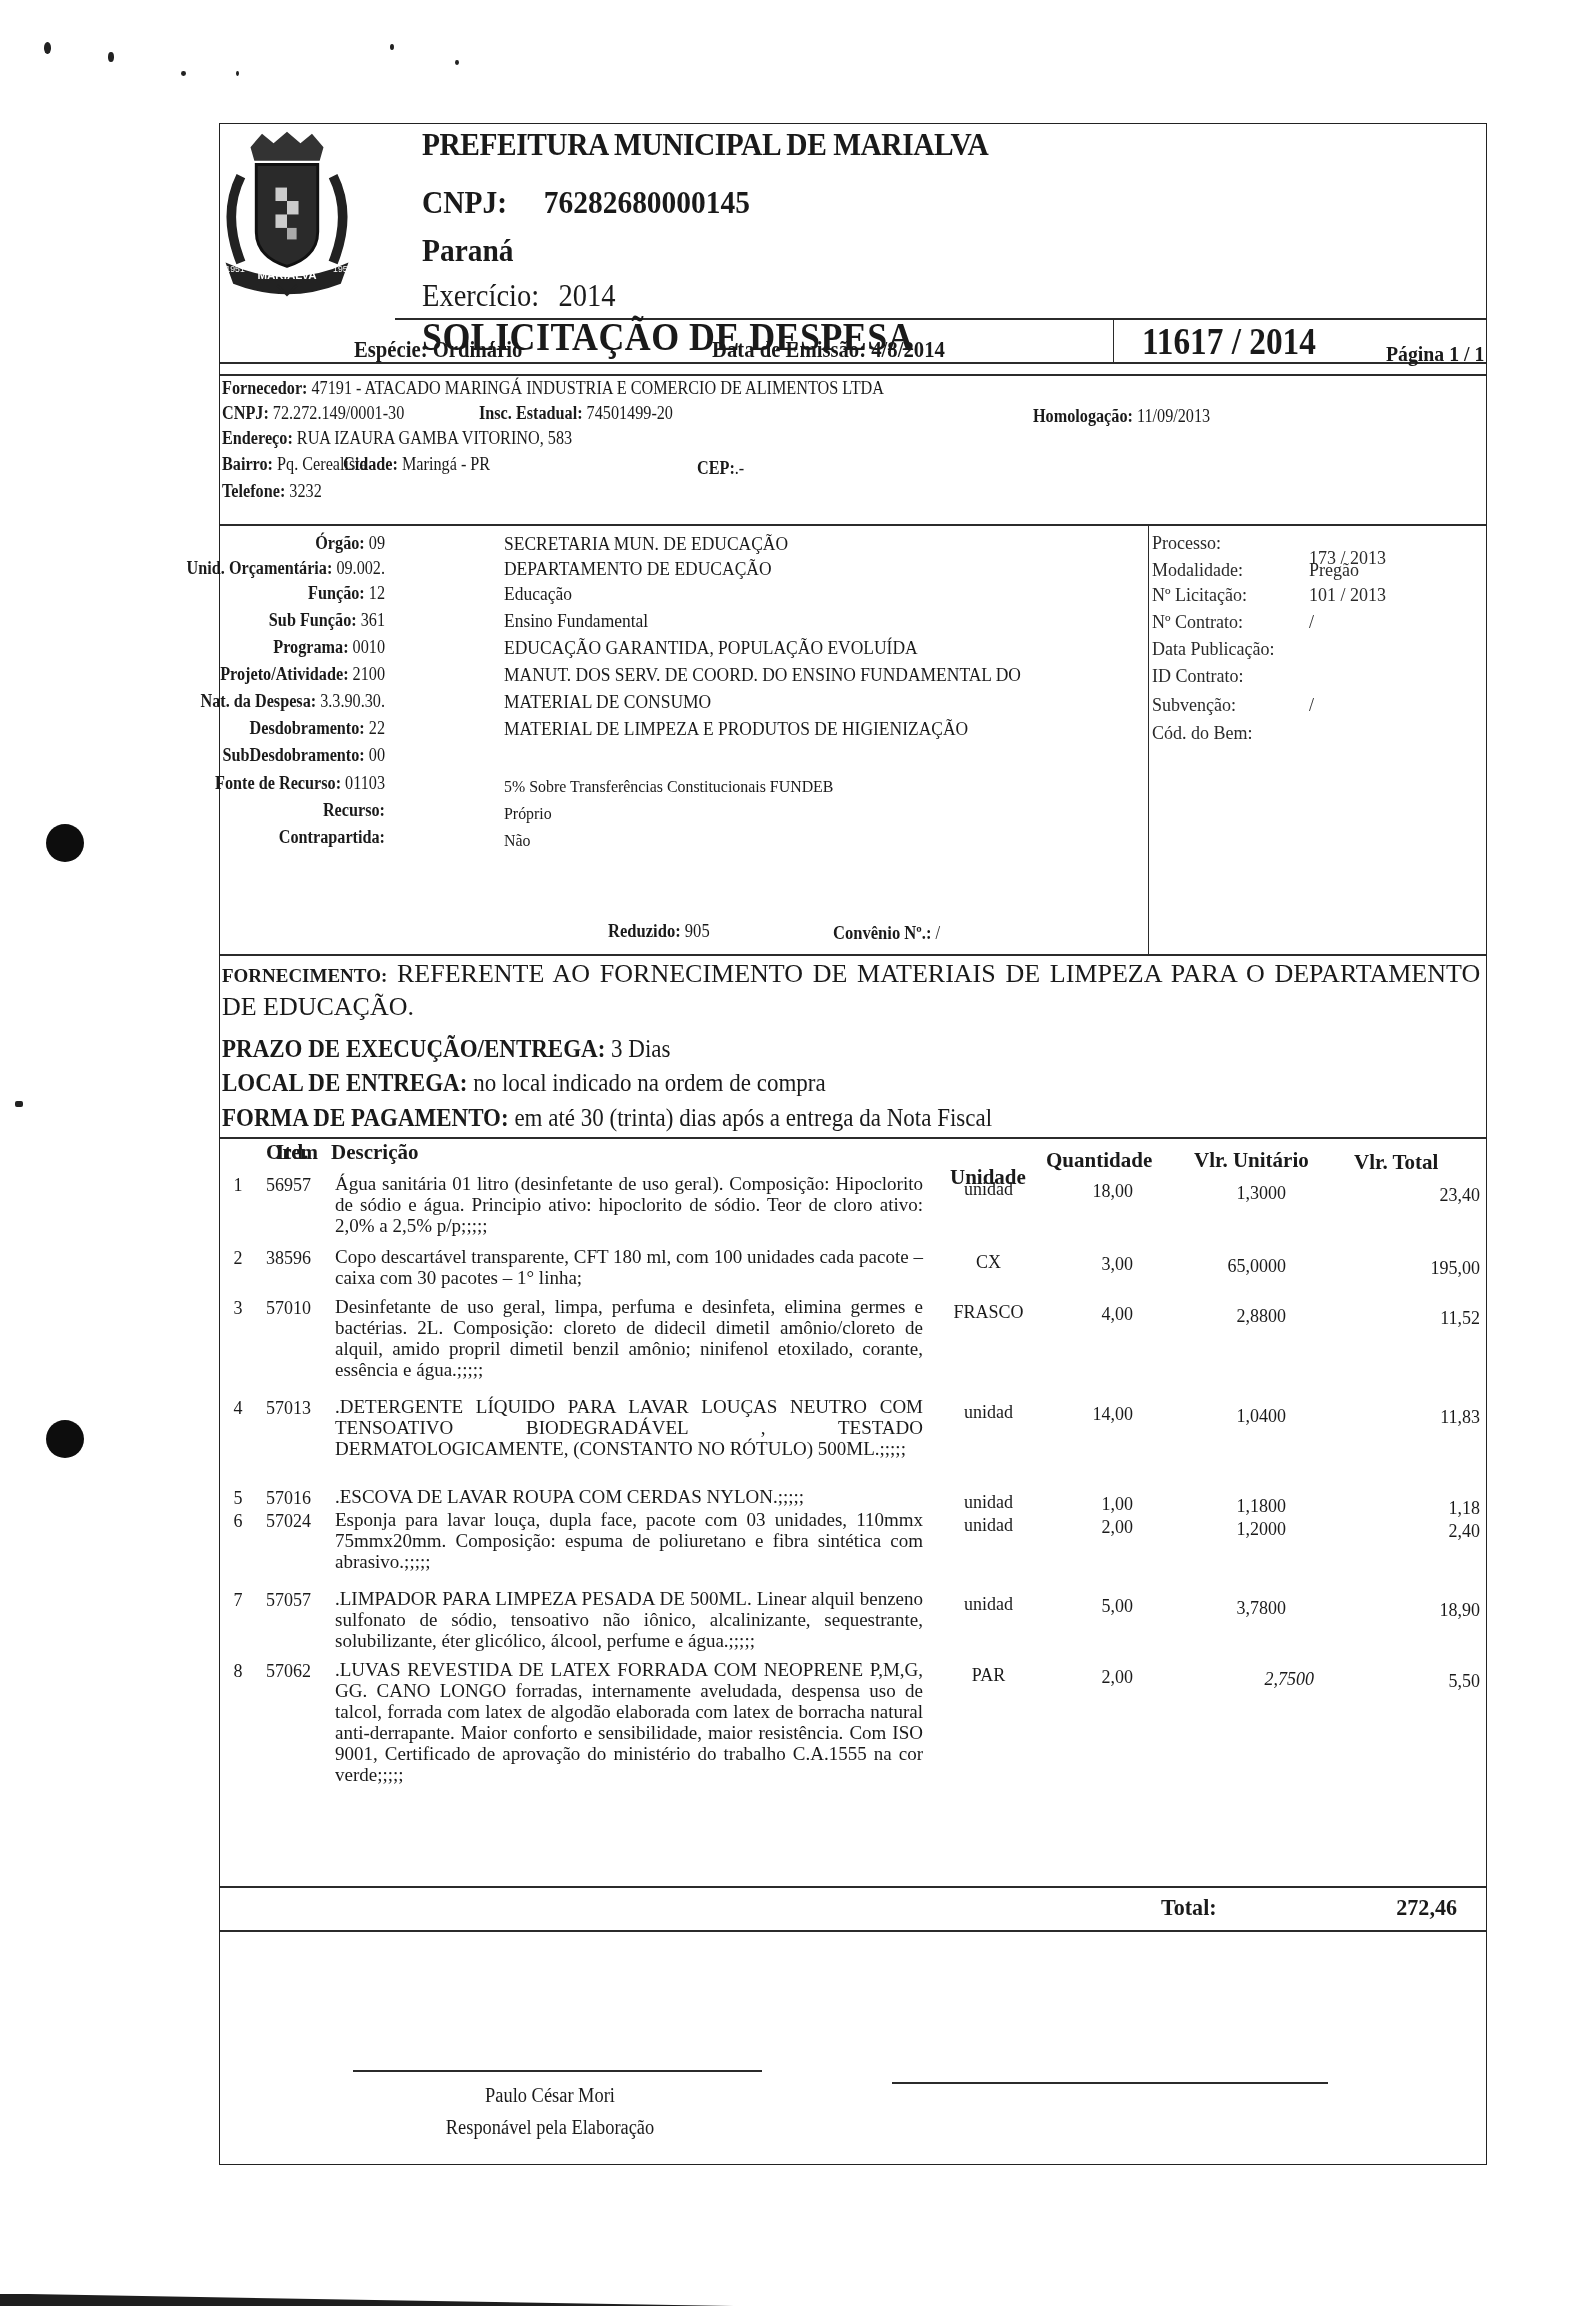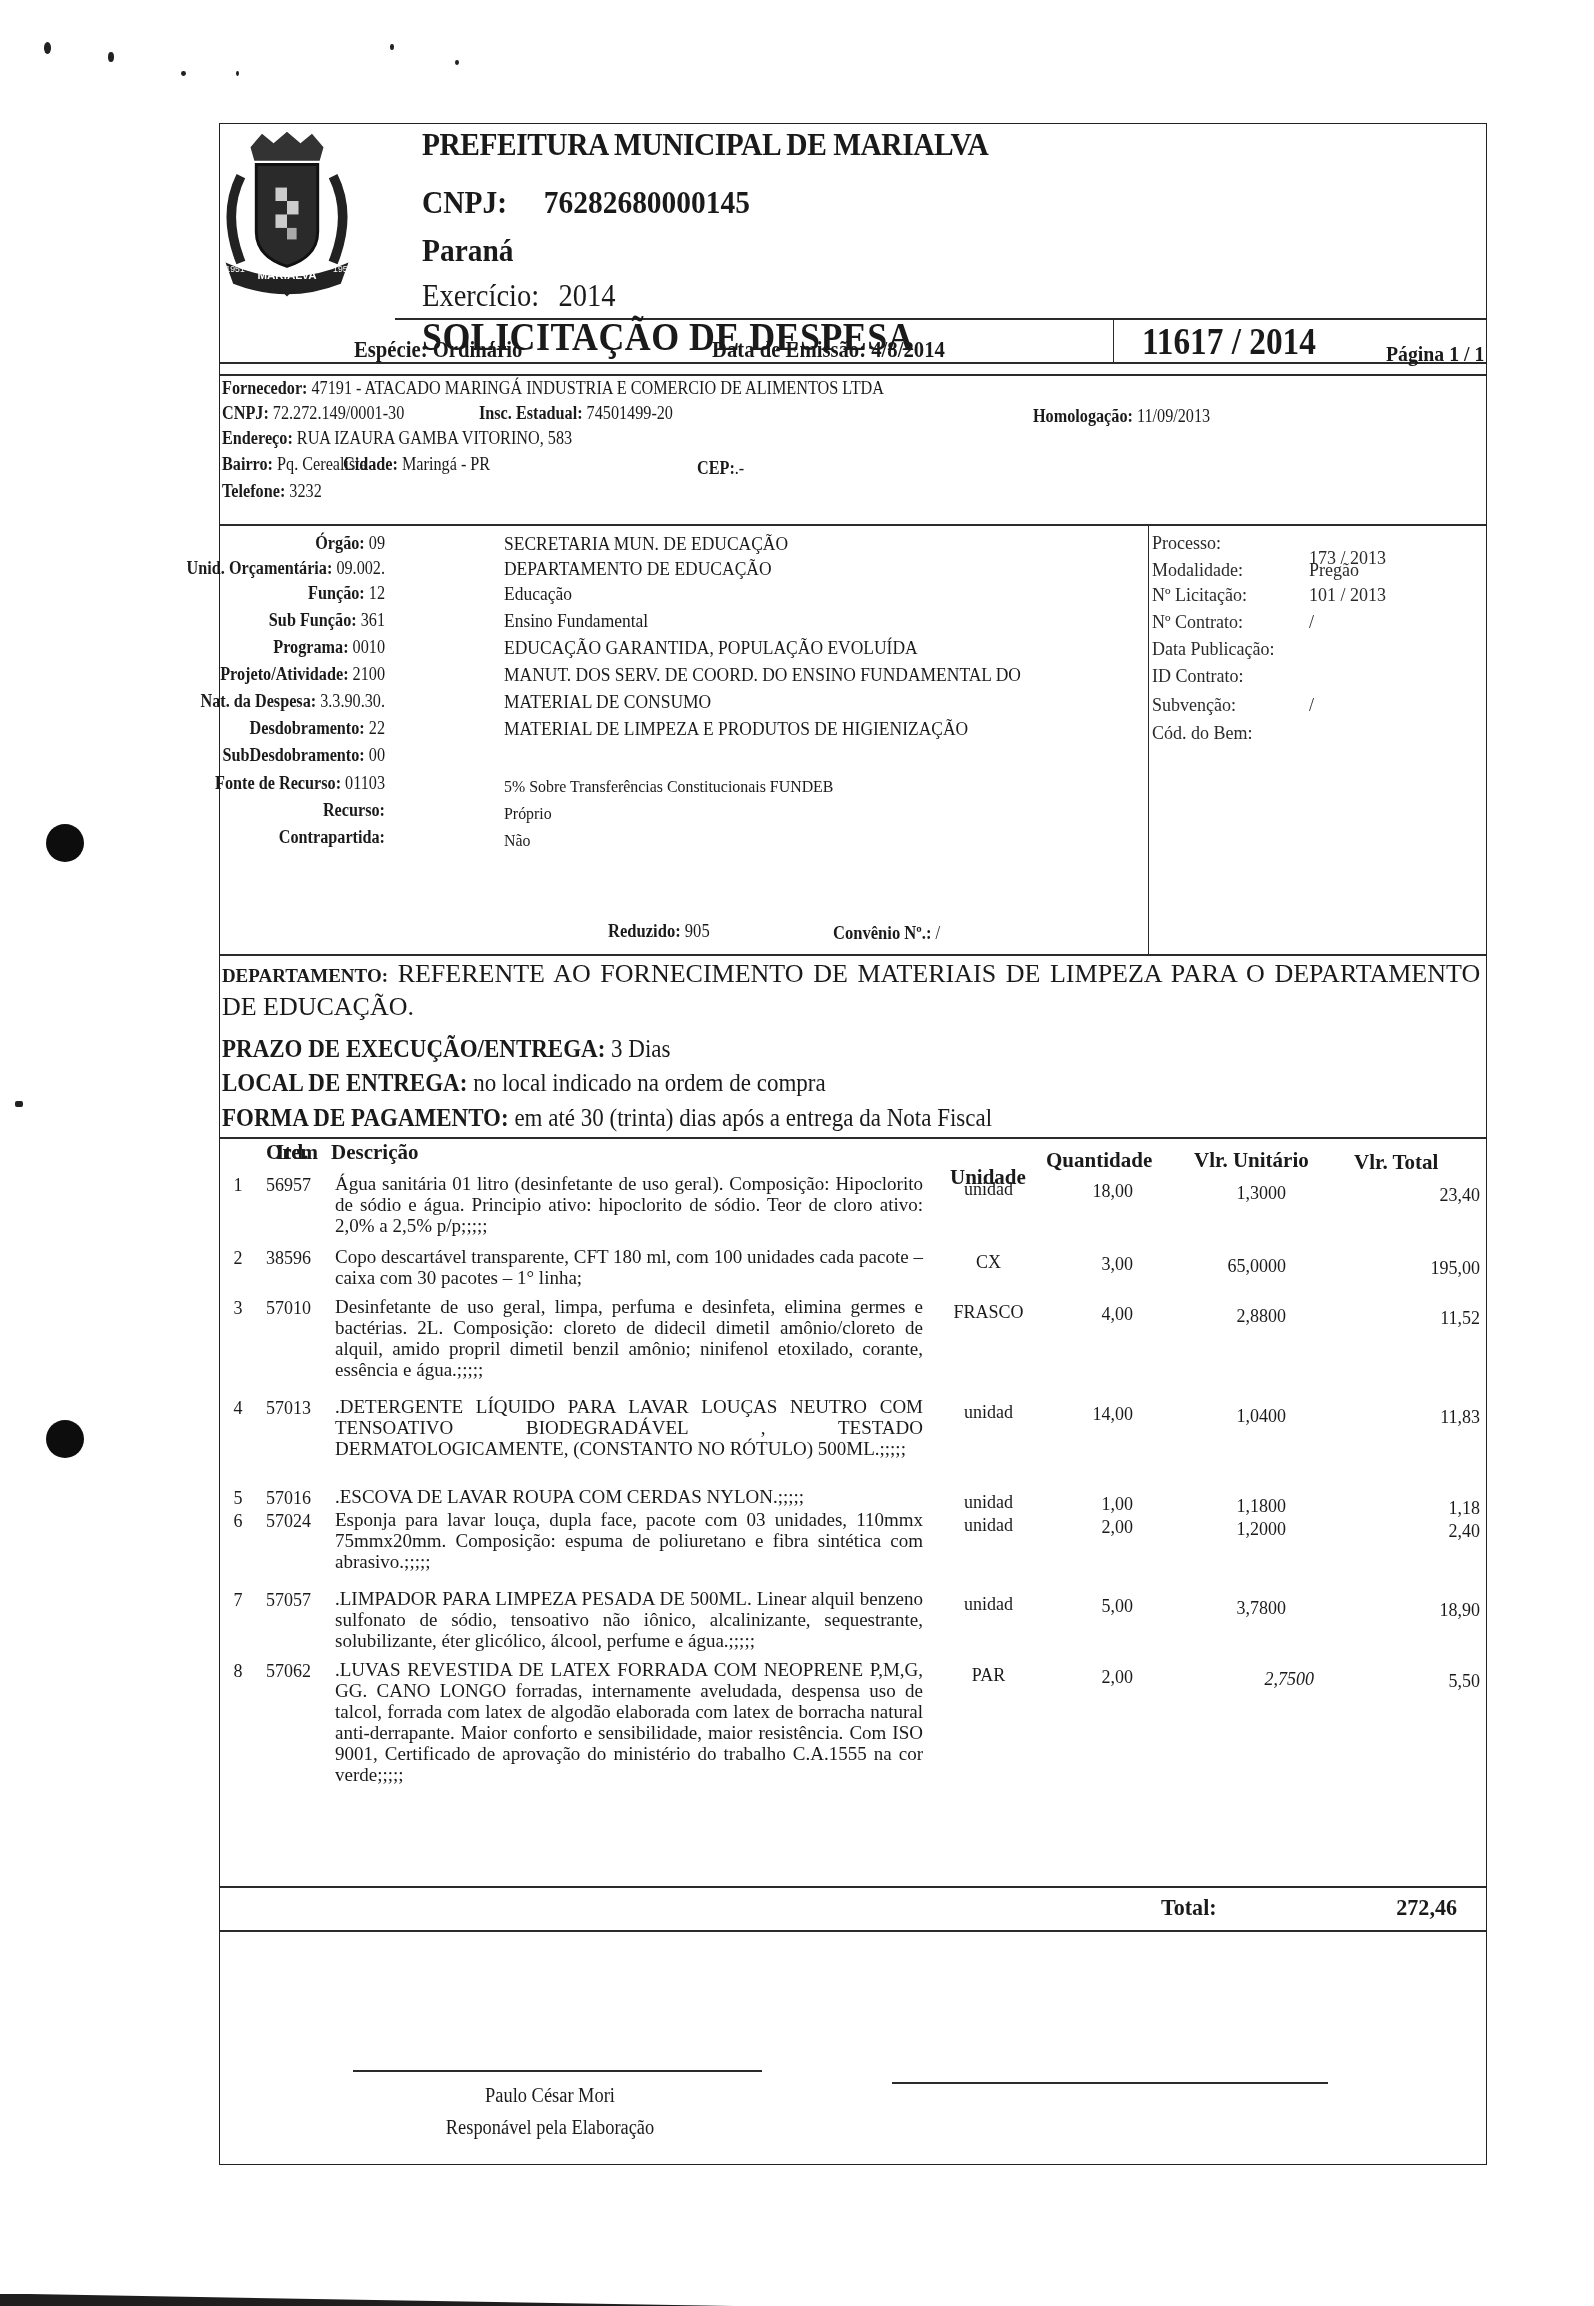--- a/index.html
+++ b/index.html
@@ -167,21 +167,21 @@
       <div class="abs rv" style="top: 542px;"></div>
       <div class="abs rl" style="top: 571px;">Subvenção:</div>
       <div class="abs rv" style="top: 571px;">/</div>
       <div class="abs rl" style="top: 599px;">Cód. do Bem:</div>
       <div class="abs rv" style="top: 599px;"></div>
     </div>
 
   <div class="hr" style="top:830px;"></div>
 
   <div class="abs just" style="top:834px;">
-    <span class="lab">DEPARTAMENTO:</span>
+    <span class="lab">FORNECIMENTO:</span>
     <span>REFERENTE AO FORNECIMENTO DE MATERIAIS DE LIMPEZA PARA O DEPARTAMENTO DE EDUCAÇÃO.</span>
   </div>
   <div class="abs cond-line" style="top:911px;"><span class="lab">PRAZO DE EXECUÇÃO/ENTREGA:</span> <span>3 Dias</span></div>
   <div class="abs cond-line" style="top:945px;"><span class="lab">LOCAL DE ENTREGA:</span> <span>no local indicado na ordem de compra</span></div>
   <div class="abs cond-line" style="top:980px;"><span class="lab">FORMA DE PAGAMENTO:</span> <span>em até 30 (trinta) dias após a entrega da Nota Fiscal</span></div>
 
   <div class="hr" style="top:1013px;"></div>
 
   <div class="abs th" style="left:1.9px;top:1016px;margin-left:44px;">Ord.</div>
   <div class="abs th" style="left:56px;top:1016px;">Item</div>

